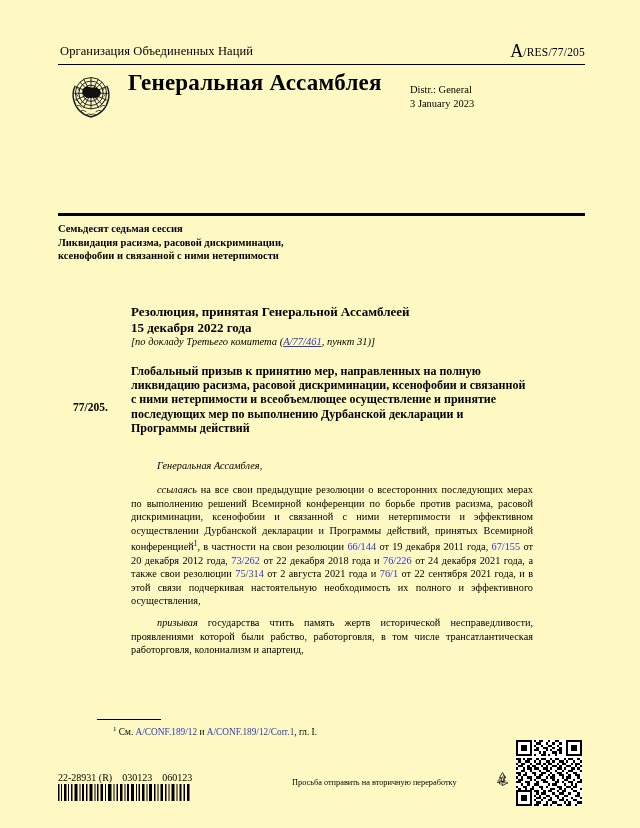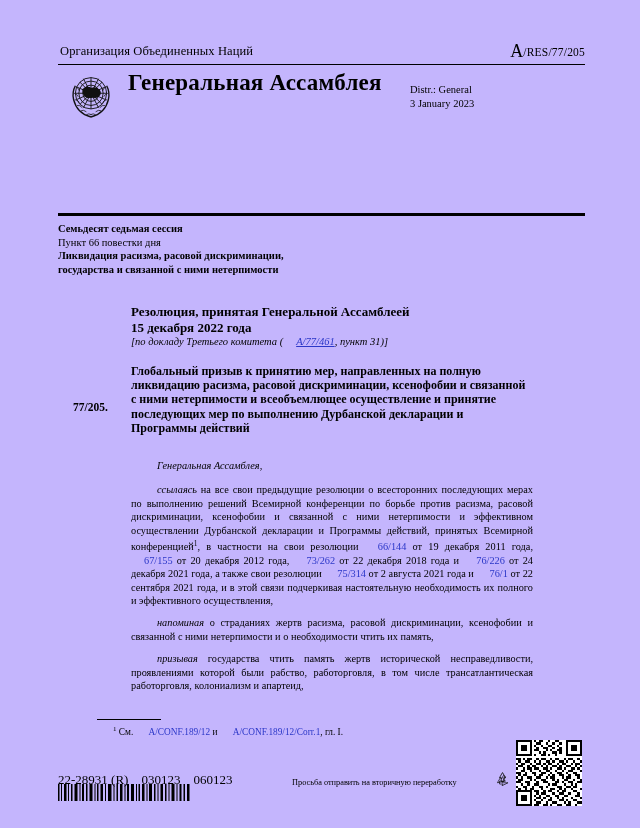--- a/index.html
+++ b/index.html
@@ -4,21 +4,21 @@
 <style>
   html, body {
     margin: 0;
     padding: 0;
     background: #ffffff;
   }
   .page {
     position: relative;
     width: 640px;
     height: 828px;
-    background: #c4b5fd;
+    background: #fef9c3;
     font-family: "Liberation Serif", "DejaVu Serif", serif;
     color: #000000;
     overflow: hidden;
   }
 
   
   .hdr-org {
     position: absolute;
     left: 60px;
     top: 44px;
@@ -106,21 +106,20 @@
   .report-line {
     position: absolute;
     left: 131px;
     top: 336px;
     font-size: 10.5px;
     font-style: italic;
   }
   .lnk {
     color: #2b37c8;
     text-decoration: none;
-    margin-left: 13px;
   }
   .lnk.u { text-decoration: underline; }
 
   
   .res-num {
     position: absolute;
     left: 73px;
     top: 364px;
     font-size: 11.5px;
     font-weight: bold;
@@ -173,21 +172,21 @@
     top: 725px;
     font-size: 9.3px;
   }
   .footnote sup { font-size: 7px; vertical-align: super; }
 
   
   .job {
     position: absolute;
     left: 58px;
     top: 772px;
-    font-size: 13px;
+    font-size: 10px;
     white-space: pre;
     text-align: center;
   }
   .barcode {
     position: absolute;
     left: 58px;
     top: 784px;
     height: 17px;
     width: 133px;
   }
@@ -266,44 +265,42 @@
 
   <div class="distr">
     <div>Distr.: General</div>
     <div>3 January 2023</div>
   </div>
 
   <div class="rule-thick"></div>
 
   <div class="session">
     <div class="b">Семьдесят седьмая сессия</div>
-    <div>Пункт 66 повестки дня</div>
     <div class="b">Ликвидация расизма, расовой дискриминации,</div>
-    <div class="b">государства и связанной с ними нетерпимости</div>
+    <div class="b">ксенофобии и связанной с ними нетерпимости</div>
   </div>
 
   <div class="res-head">
     <div>Резолюция, принятая Генеральной Ассамблеей</div>
     <div>15 декабря 2022 года</div>
   </div>
 
   <div class="report-line">
     <span>[по докладу Третьего комитета (</span><a class="lnk u" href="#">A/77/461</a><span>, пункт 31)]</span>
   </div>
 
   <div class="res-num">77/205.</div>
   <div class="res-title">Глобальный призыв к принятию мер, направленных на полную ликвидацию расизма, расовой дискриминации, ксенофобии и связанной с ними нетерпимости и всеобъемлющее осуществление и принятие последующих мер по выполнению Дурбанской декларации и Программы действий</div>
 
   <div class="body-wrap">
 
     <p class="ga-ital">Генеральная Ассамблея,</p>
 
     <p><i class="lead">ссылаясь</i><span> на все свои предыдущие резолюции о всесторонних последующих мерах по выполнению решений Всемирной конференции по борьбе против расизма, расовой дискриминации, ксенофобии и связанной с ними нетерпимости и эффективном осуществлении Дурбанской декларации и Программы действий, принятых Всемирной конференцией</span><sup class="fn">1</sup><span>, в частности на свои резолюции </span><a class="lnk" href="#">66/144</a><span> от 19 декабря 2011 года, </span><a class="lnk" href="#">67/155</a><span> от 20 декабря 2012 года, </span><a class="lnk" href="#">73/262</a><span> от 22 декабря 2018 года и </span><a class="lnk" href="#">76/226</a><span> от 24 декабря 2021 года, а также свои резолюции </span><a class="lnk" href="#">75/314</a><span> от 2 августа 2021 года и </span><a class="lnk" href="#">76/1</a><span> от 22 сентября 2021 года, и в этой связи подчеркивая настоятельную необходимость их полного и эффективного осуществления,</span></p>
 
-    <p><i class="lead">напоминая</i><span> о страданиях жертв расизма, расовой дискриминации, ксенофобии и связанной с ними нетерпимости и о необходимости чтить их память,</span></p>
 
     <p><i class="lead">призывая</i><span> государства чтить память жертв исторической несправедливости, проявлениями которой были рабство, работорговля, в том числе трансатлантическая работорговля, колониализм и апартеид,</span></p>
 
   </div>
 
   <div class="fn-rule"></div>
   <div class="footnote">
     <sup>1</sup>
     <span>См. </span><a class="lnk" href="#">A/CONF.189/12</a><span> и </span><a class="lnk" href="#">A/CONF.189/12/Corr.1</a><span>, гл. I.</span>
   </div>

